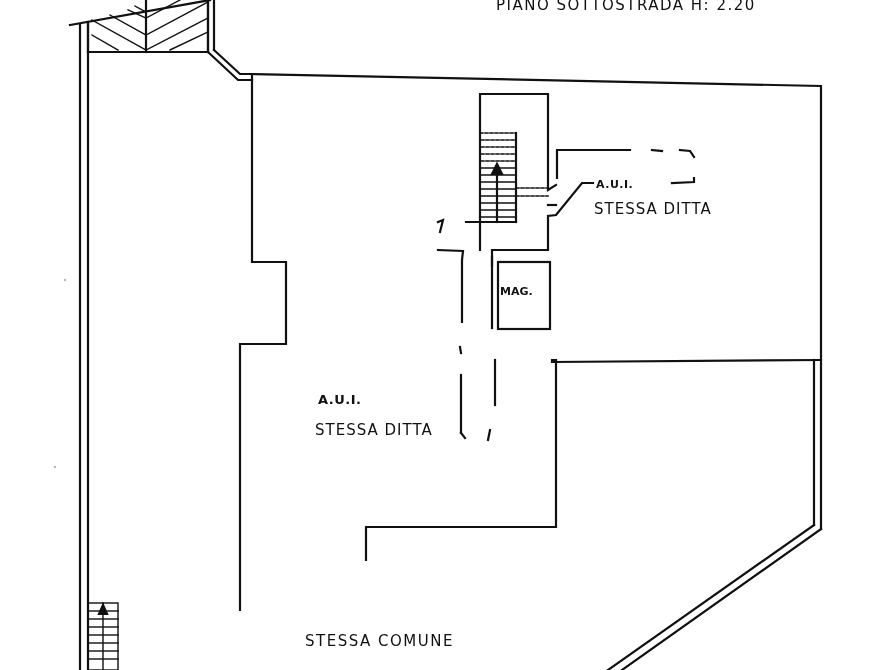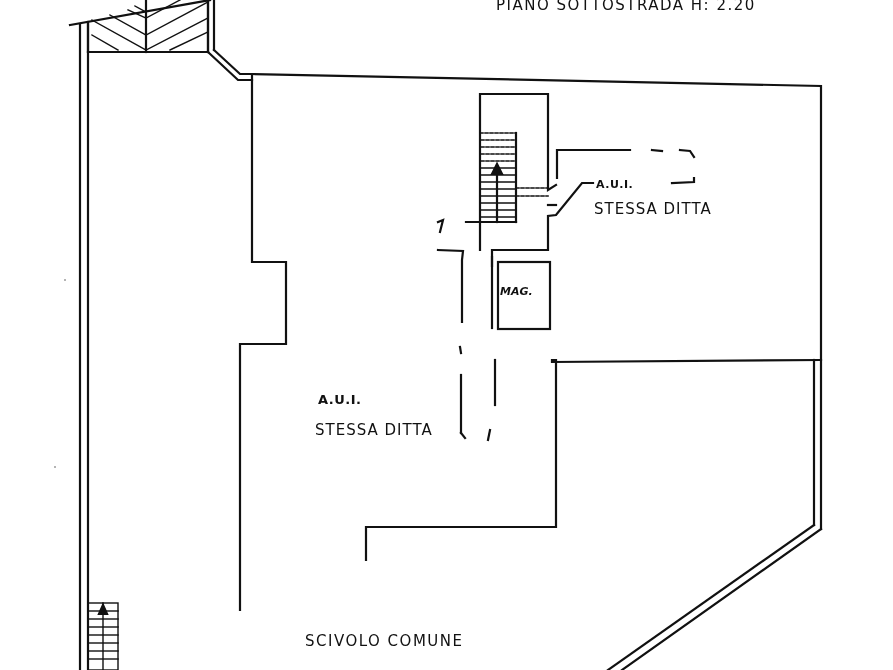--- a/index.html
+++ b/index.html
@@ -5,21 +5,21 @@
     html, body { margin: 0; padding: 0; background: #ffffff; }
     body { width: 893px; height: 670px; overflow: hidden; position: relative; }
     .plan { position: absolute; left: 0; top: 0; width: 893px; height: 670px; }
     .plan line, .plan polyline, .plan path, .plan rect { fill: none; stroke: #111111; stroke-width: 2.2; stroke-linecap: square; stroke-linejoin: miter; }
     .plan .thin { stroke-width: 1.4; }
     .plan .dash { stroke-dasharray: 3 2; stroke-width: 1.6; }
     .lbl { position: absolute; color: #111111; font-family: "DejaVu Sans", sans-serif; white-space: nowrap; letter-spacing: 1px; }
     .title { left: 496px; top: -4px; font-size: 15px; letter-spacing: 1.5px; }
     .aui-top-1 { left: 596px; top: 178px; font-size: 11px; font-weight: bold; letter-spacing: 0.5px; }
     .aui-top-2 { left: 594px; top: 200px; font-size: 15px; letter-spacing: 1px; }
-    .mag { left: 500px; top: 285px; font-size: 11px; font-weight: bold; letter-spacing: 0; font-style: italic; }
+    .mag { left: 500px; top: 285px; font-size: 11px; font-weight: bold; letter-spacing: 0; }
     .aui-main-1 { left: 318px; top: 392px; font-size: 13px; font-weight: bold; letter-spacing: 0.5px; }
     .aui-main-2 { left: 315px; top: 421px; font-size: 15px; letter-spacing: 1px; }
     .ramp { left: 305px; top: 632px; font-size: 15px; letter-spacing: 1.5px; }
   </style>
 </head>
 <body>
 
 <svg class="plan" viewBox="0 0 893 670" xmlns="http://www.w3.org/2000/svg">
 
   <g>
@@ -127,13 +127,13 @@
   <circle cx="65" cy="280" r="0.8" style="fill:#555"></circle>
   <circle cx="55" cy="467" r="0.8" style="fill:#555"></circle>
 </svg>
 
 <div class="lbl title">PIANO SOTTOSTRADA H: 2.20</div>
 <div class="lbl aui-top-1">A.U.I.</div>
 <div class="lbl aui-top-2">STESSA DITTA</div>
 <div class="lbl mag">MAG.</div>
 <div class="lbl aui-main-1">A.U.I.</div>
 <div class="lbl aui-main-2">STESSA DITTA</div>
-<div class="lbl ramp">SCIVOLO COMUNE</div>
+<div class="lbl ramp">STESSA COMUNE</div>
 
 </body></html>

